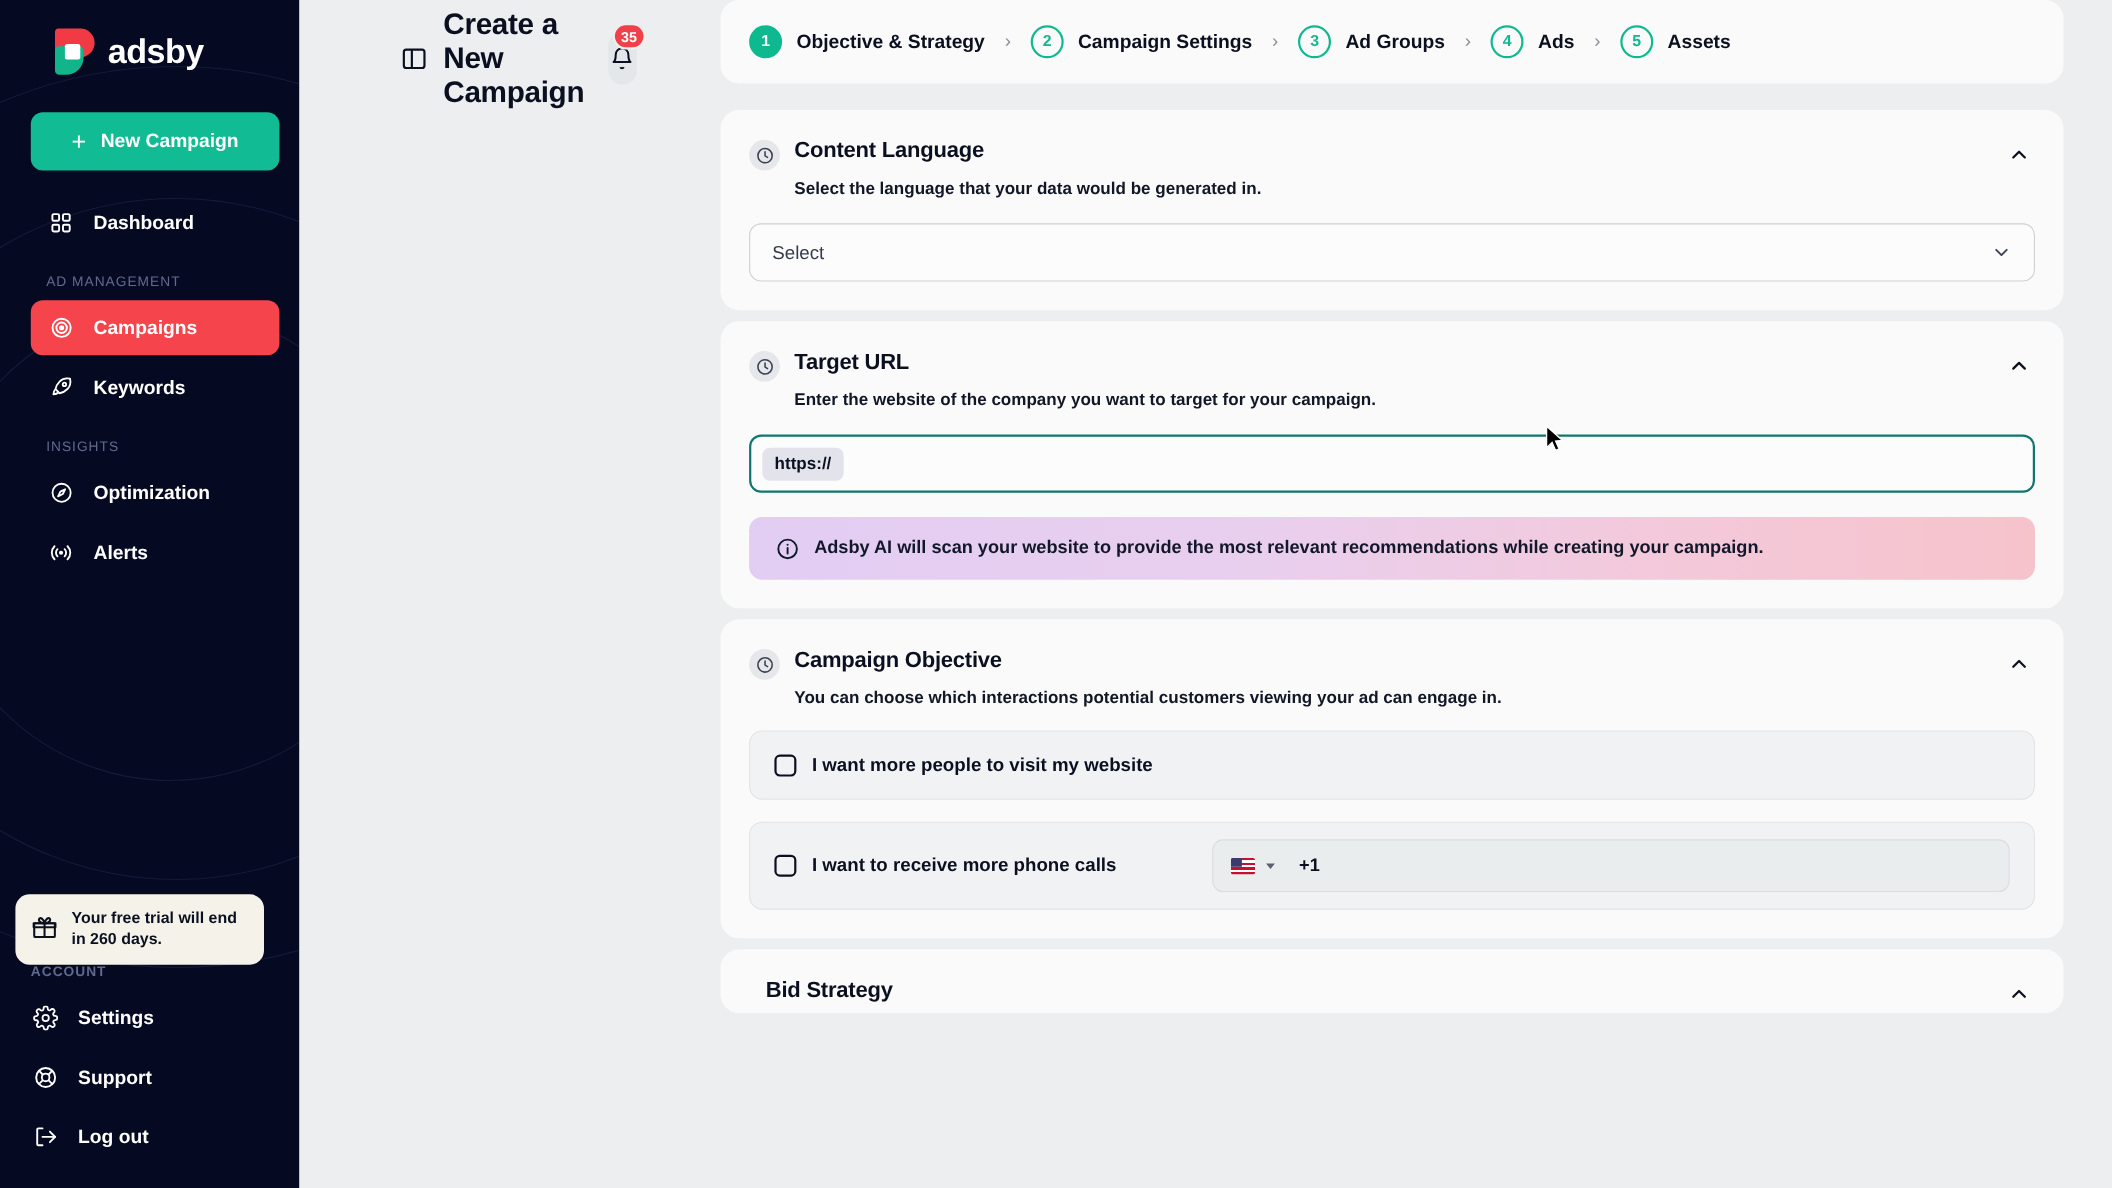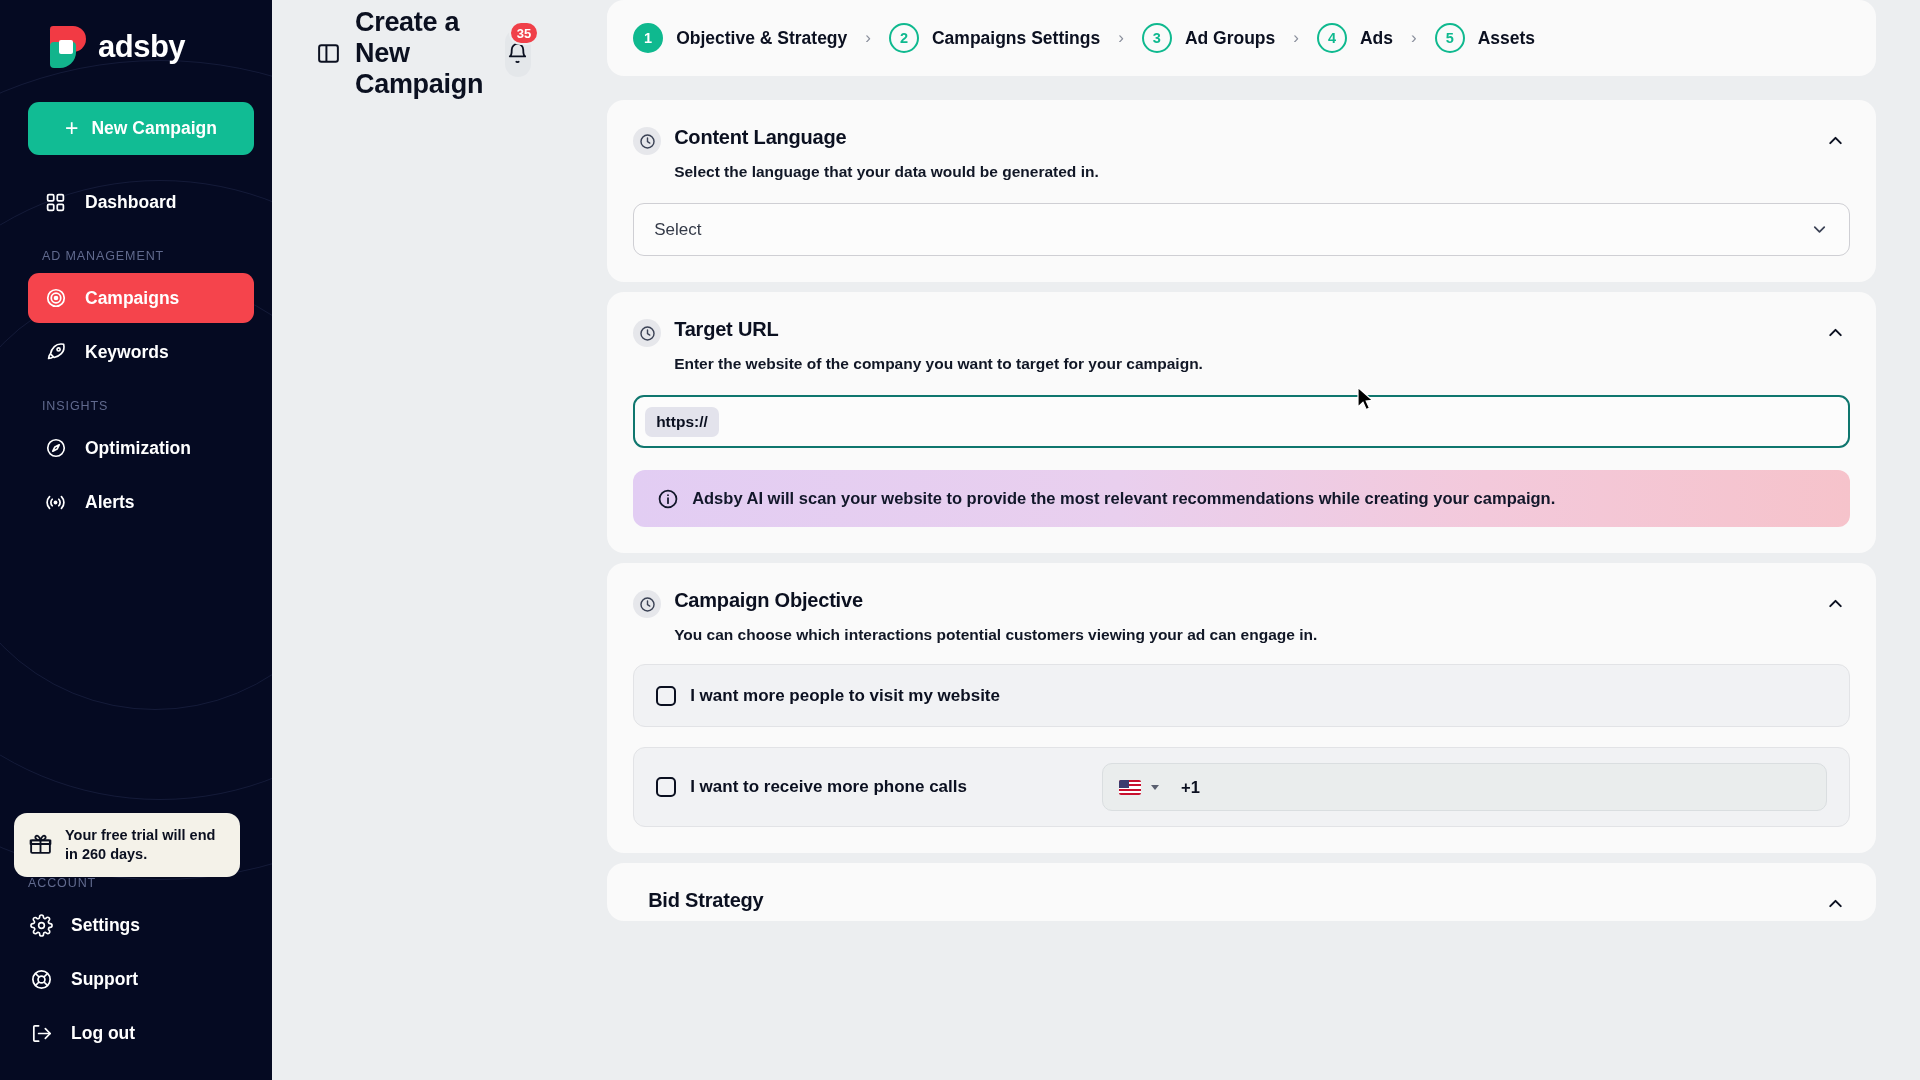--- a/index.html
+++ b/index.html
@@ -2,21 +2,21 @@
 <html><head>
 <meta charset="utf-8">
 <style>
   * { box-sizing: border-box; margin: 0; padding: 0; }
   html, body {
     width: 1920px; height: 1080px;
     overflow: hidden;
     font-family: "Liberation Sans", sans-serif;
     background: #ECEEF0;
   }
-  #app { display: flex; width: 1920px; height: 1080px; position: relative; }
+  #app { display: flex; width: 1920px; height: 1080px; position: relative; gap: 48px; }
 
   
   .sidebar {
     width: 272px; height: 1080px; flex: 0 0 272px;
     background: #050A22;
     position: relative; overflow: hidden;
     padding: 0 14px;
   }
   .sb-deco { position: absolute; border: 1px solid rgba(120,140,210,.13); border-radius: 50%; pointer-events: none; }
   .sb-deco.d1 { width: 430px; height: 430px; left: -60px; top: 280px; }
@@ -282,21 +282,21 @@
             <path d="M2 9h20v4H2z" fill="#0B1020" stroke="none" opacity="0"></path>
           <path d="M2.5 9h19v3.5h-19z"></path>
             <path d="M12 9v12"></path>
           <path d="M12 9S10.5 3.5 8 4.6C6 5.5 7.2 9 12 9zM12 9s1.5-5.5 4-4.4C18 5.5 16.8 9 12 9z"></path>
         </svg>
       </span>
       <span class="trial-text">Your free trial will end in 260 days.</span>
     </div>
 
     <div class="account-group">
-      <div class="nav-label" style="padding-left:14px;">ACCOUNT</div>
+      <div class="nav-label" style="padding-left:14px;font-weight:bold;">ACCOUNT</div>
 
       <div class="nav-item">
         <span class="ico">
           <svg width="23" height="23" viewBox="0 0 24 24" fill="none" stroke="#fff" stroke-width="1.7" stroke-linejoin="round">
             <circle cx="12" cy="12" r="3"></circle>
             <path d="M19.4 15a1.6 1.6 0 0 0 .3 1.8l.1.1a2 2 0 1 1-2.8 2.8l-.1-.1a1.6 1.6 0 0 0-1.8-.3 1.6 1.6 0 0 0-1 1.5V21a2 2 0 1 1-4 0v-.1a1.6 1.6 0 0 0-1-1.5 1.6 1.6 0 0 0-1.8.3l-.1.1a2 2 0 1 1-2.8-2.8l.1-.1a1.6 1.6 0 0 0 .3-1.8 1.6 1.6 0 0 0-1.5-1H3a2 2 0 1 1 0-4h.1a1.6 1.6 0 0 0 1.5-1 1.6 1.6 0 0 0-.3-1.8l-.1-.1a2 2 0 1 1 2.8-2.8l.1.1a1.6 1.6 0 0 0 1.8.3H9a1.6 1.6 0 0 0 1-1.5V3a2 2 0 1 1 4 0v.1a1.6 1.6 0 0 0 1 1.5 1.6 1.6 0 0 0 1.8-.3l.1-.1a2 2 0 1 1 2.8 2.8l-.1.1a1.6 1.6 0 0 0-.3 1.8V9a1.6 1.6 0 0 0 1.5 1H21a2 2 0 1 1 0 4h-.1a1.6 1.6 0 0 0-1.5 1z"></path>
           </svg>
         </span>
         <span>Settings</span>
       </div>
@@ -351,21 +351,21 @@
     <div class="scroll-area">
 
       <nav class="stepper">
         <div class="step current">
           <span class="step-num">1</span>
           <span class="step-label">Objective &amp; Strategy</span>
         </div>
         <span class="step-sep">›</span>
         <div class="step">
           <span class="step-num">2</span>
-          <span class="step-label">Campaigns Settings</span>
+          <span class="step-label">Campaign Settings</span>
         </div>
         <span class="step-sep">›</span>
         <div class="step">
           <span class="step-num">3</span>
           <span class="step-label">Ad Groups</span>
         </div>
         <span class="step-sep">›</span>
         <div class="step">
           <span class="step-num">4</span>
           <span class="step-label">Ads</span>

